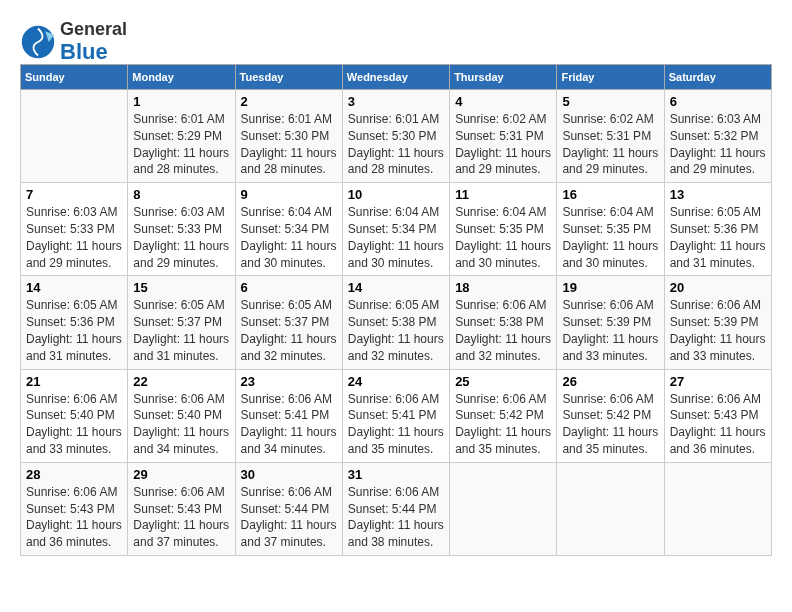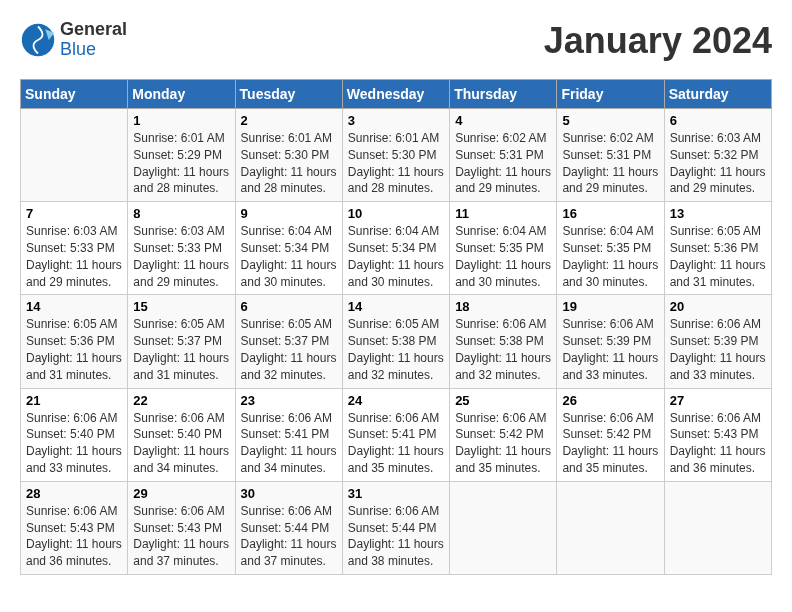--- a/index.html
+++ b/index.html
@@ -7,39 +7,39 @@
       font-family: Arial, sans-serif;
       background: #fff;
       width: 792px;
       min-height: 612px;
       padding: 20px;
     }
     .header-area {
       display: flex;
       justify-content: space-between;
       align-items: flex-start;
-      margin-bottom: 17px;
+      margin-bottom: 0;
     }
     .logo {
       display: flex;
       align-items: center;
     }
     .logo-text {
       display: flex;
       flex-direction: column;
       line-height: 1.1;
     }
     .logo-general {
       font-size: 18px;
       font-weight: bold;
       color: #333;
     }
     .logo-blue {
-      font-size: 18px;
-      font-weight: normal;
+      font-size: 22px;
+      font-weight: bold;
       color: #1a6bb5;
     }
     .logo-icon {
       width: 36px;
       height: 36px;
       margin-right: 4px;
     }
     .title-area {
       text-align: right;
     }
@@ -55,21 +55,21 @@
     table {
       width: 100%;
       border-collapse: collapse;
       font-size: 11px;
     }
     thead tr th {
       background-color: #2a6db5;
       color: #fff;
       padding: 6px 4px;
       text-align: left;
-      font-size: 14px;
+      font-size: 11px;
       font-weight: bold;
       border: 1px solid #aaa;
     }
     tbody tr td {
       border: 1px solid #ccc;
       vertical-align: top;
       padding: 4px 5px;
       height: 90px;
       width: calc(100% / 7);
     }
@@ -100,21 +100,20 @@
       <circle cx="20" cy="20" r="18" fill="#1a6bb5"></circle>
       <path d="M20 5 Q30 15 20 20 Q10 25 20 35" fill="none" stroke="white" stroke-width="2"></path>
       <polygon points="28,8 38,12 32,20" fill="#87ceeb"></polygon>
     </svg>
     <div class="logo-text">
       <span class="logo-general">General</span>
       <span class="logo-blue">Blue</span>
     </div>
   </div>
   <div class="title-area">
-    <div class="month-title">January 2024</div>
   </div>
 </div>
 
 <table>
   <thead>
     <tr>
     <th>Sunday</th>
         <th>Monday</th>
         <th>Tuesday</th>
         <th>Wednesday</th>

